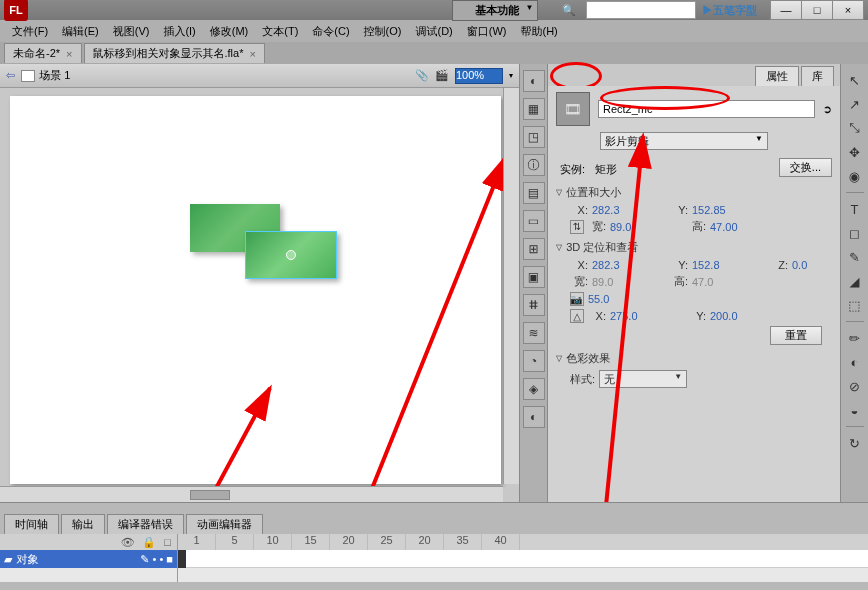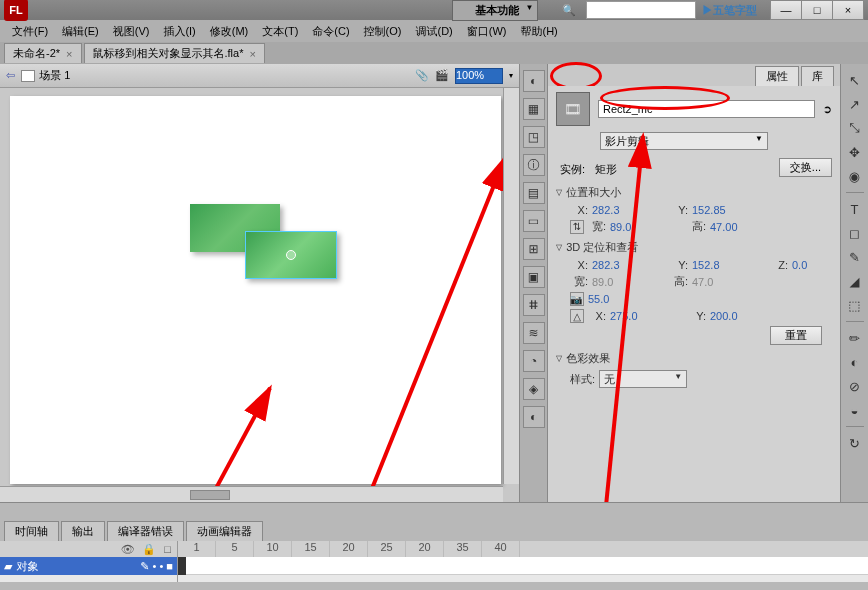--- a/index.html
+++ b/index.html
@@ -56,21 +56,21 @@
 .prop-row .lbl { min-width: 18px; text-align: right; }
 .prop-row .val { color: #2a5bb0; min-width: 40px; }
 .prop-row .gap { width: 30px; }
 .reset-btn { background: linear-gradient(#f0f0f0,#d8d8d8); border: 1px solid #888; padding: 1px 14px; margin-left: auto; margin-right: 10px; }
 .style-dd { width: 88px; height: 18px; background: #e8e8e8; border: 1px solid #888; padding: 1px 4px; position: relative; }
 .style-dd::after { content: "▼"; position: absolute; right: 4px; font-size: 8px; }
 .right-tools { width: 28px; background: #b0b0b0; display: flex; flex-direction: column; align-items: center; padding-top: 6px; gap: 4px; border-left: 1px solid #888; }
 .right-tools .tool { width: 20px; height: 20px; display: flex; align-items: center; justify-content: center; font-size: 13px; color: #333; }
 .right-tools hr { width: 18px; border: none; border-top: 1px solid #888; margin: 2px 0; }
 .timeline { height: 80px; background: #c8c8c8; border-top: 1px solid #888; display: flex; flex-direction: column; }
-.tl-tabs { height: 38px; display: flex; align-items: flex-end; padding: 0 4px; background:#b8b8b8; }
+.tl-tabs { height: 31px; display: flex; align-items: flex-end; padding: 0 4px; background:#b8b8b8; }
 .tl-tab { padding: 2px 10px; background: #c8c8c8; border: 1px solid #888; border-bottom: none; margin-right: 2px; }
 .tl-body { flex: 1; display: flex; background: #e8e8e8; }
 .tl-layers { width: 178px; border-right: 1px solid #999; }
 .tl-layers-hdr { height: 16px; background: #d0d0d0; display:flex; justify-content:flex-end; gap:8px; padding:0 6px; align-items:center; font-size:10px; color:#555;}
 .tl-layer { height: 18px; background: #3a6bc8; color: #fff; display: flex; align-items: center; padding: 0 4px; gap: 4px; }
 .tl-frames { flex: 1; position: relative; }
 .tl-ruler { height: 16px; background: #d0d0d0; display: flex; font-size: 9px; color: #555; }
 .tl-ruler span { width: 38px; text-align:center; border-right:1px solid #bbb; }
 .tl-track { height: 18px; background: #fff; border-bottom:1px solid #ccc; position:relative;}
 .tl-keyframe { position:absolute; left:0; top:0; width:8px; height:18px; background:#333; }

